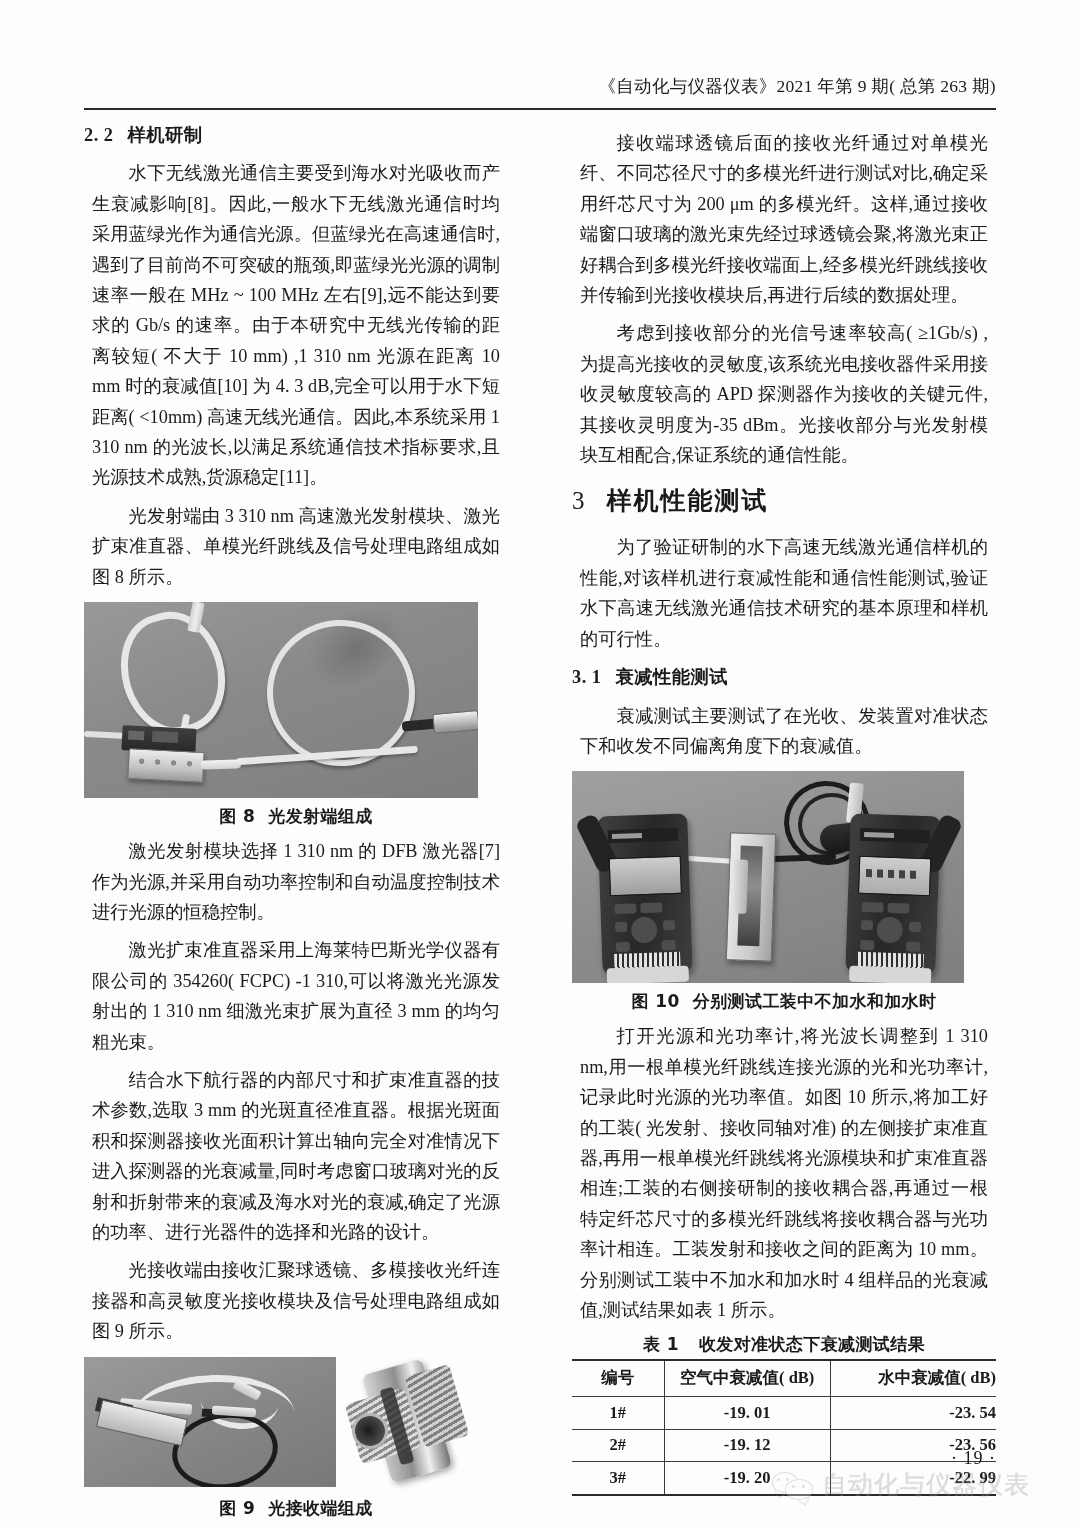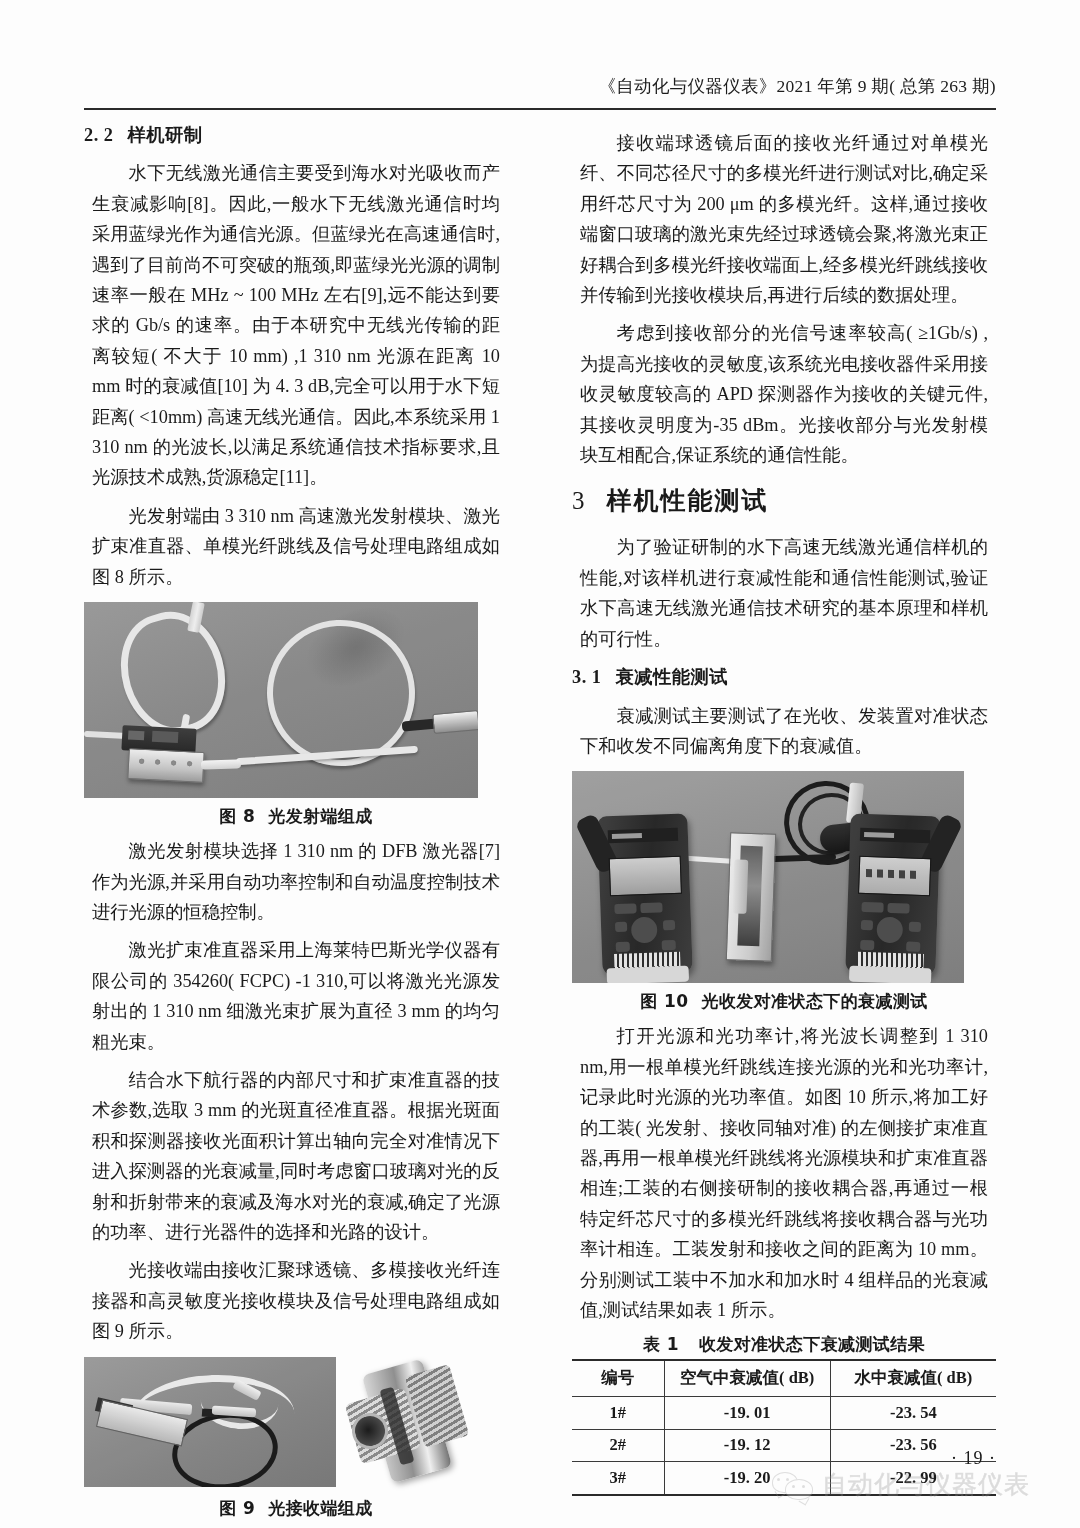--- a/index.html
+++ b/index.html
@@ -239,21 +239,21 @@
     border-bottom:.9px solid #3a3a3a;
   }
   table.data thead th{
     border-top:2.1px solid #2b2b2b;
     border-bottom:.9px solid #3a3a3a;
     padding:6px 0 7px;
   }
   table.data tbody tr:last-child td{border-bottom:2.1px solid #2b2b2b;}
   table.data .c0{width:92px;}
   table.data .c1{width:166px;border-left:.9px solid #3a3a3a;border-right:.9px solid #3a3a3a;}
-  table.data .c2{width:166px;}
+  table.data .c2{width:166px;text-align:right;}
 
   
   .folio{
     position:absolute;right:84px;top:1448px;
     font-size:18px;letter-spacing:1px;
   }
   
   .wm{
     position:absolute;left:772px;top:1468px;
     display:flex;align-items:center;gap:10px;
@@ -410,21 +410,21 @@
             <b style="left:4px;top:20px;width:12px;height:10px"></b>
             <b style="left:52px;top:20px;width:12px;height:10px"></b>
             <b style="left:4px;top:40px;width:14px;height:10px"></b>
             <b style="left:50px;top:40px;width:14px;height:10px"></b>
           </i>
           <i class="m-bar"></i>
           <i class="m-foot"></i>
         </span>
       </div>
       <div class="fig-cap">
-        <span class="fnum">图 10</span><span>光收发对准状态下的衰减测试</span>
+        <span class="fnum">图 10</span><span>分别测试工装中不加水和加水时</span>
       </div>
     </div>
 
     <p class="para">打开光源和光功率计,将光波长调整到 1 310 nm,用一根单模光纤跳线连接光源的光和光功率计,记录此时光源的光功率值。如图 10 所示,将加工好的工装( 光发射、接收同轴对准) 的左侧接扩束准直器,再用一根单模光纤跳线将光源模块和扩束准直器相连;工装的右侧接研制的接收耦合器,再通过一根特定纤芯尺寸的多模光纤跳线将接收耦合器与光功率计相连。工装发射和接收之间的距离为 10 mm。分别测试工装中不加水和加水时 4 组样品的光衰减值,测试结果如表 1 所示。</p>
 
     <div class="tbl-cap">
       <span class="tnum">表 1</span><span>收发对准状态下衰减测试结果</span>
     </div>
 
     <table class="data">

